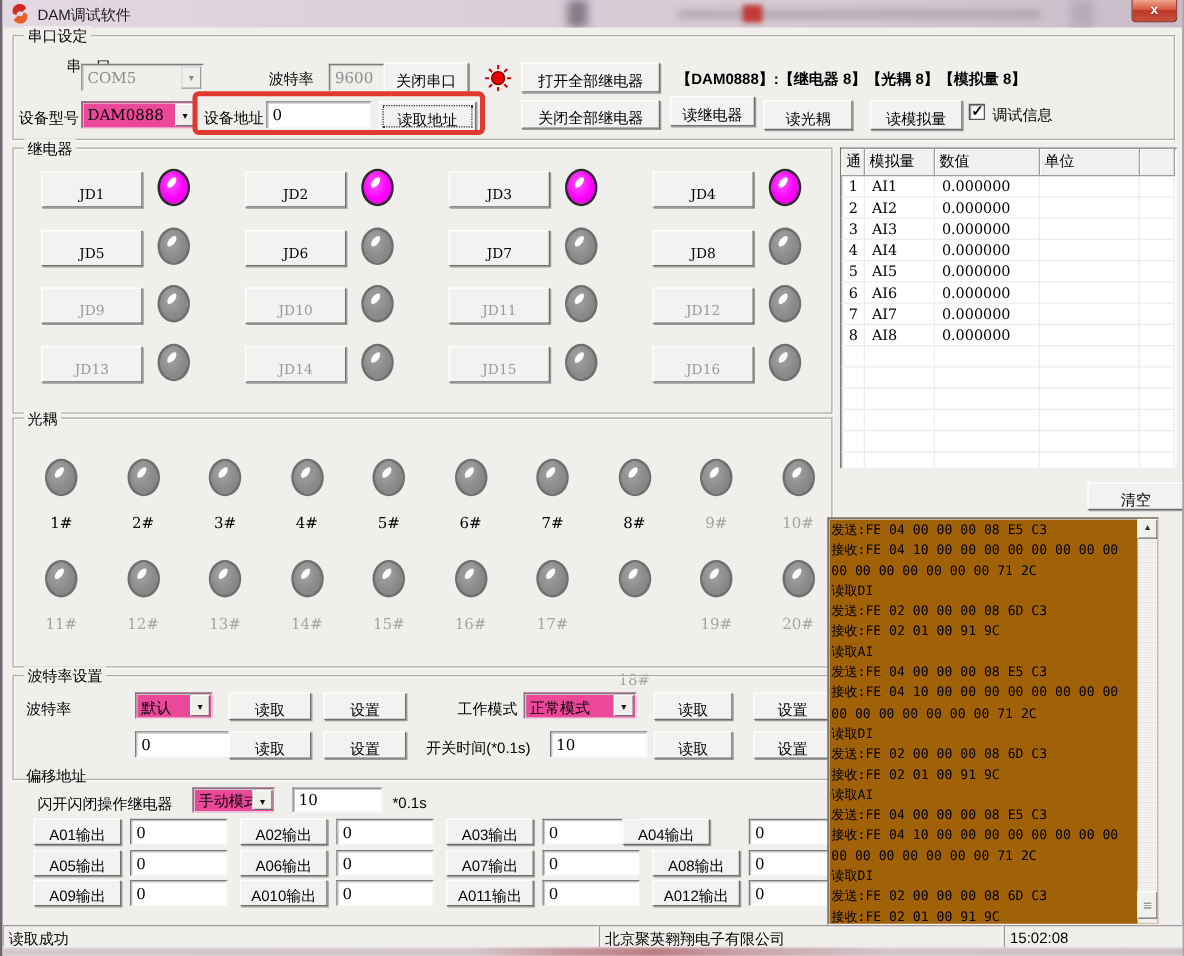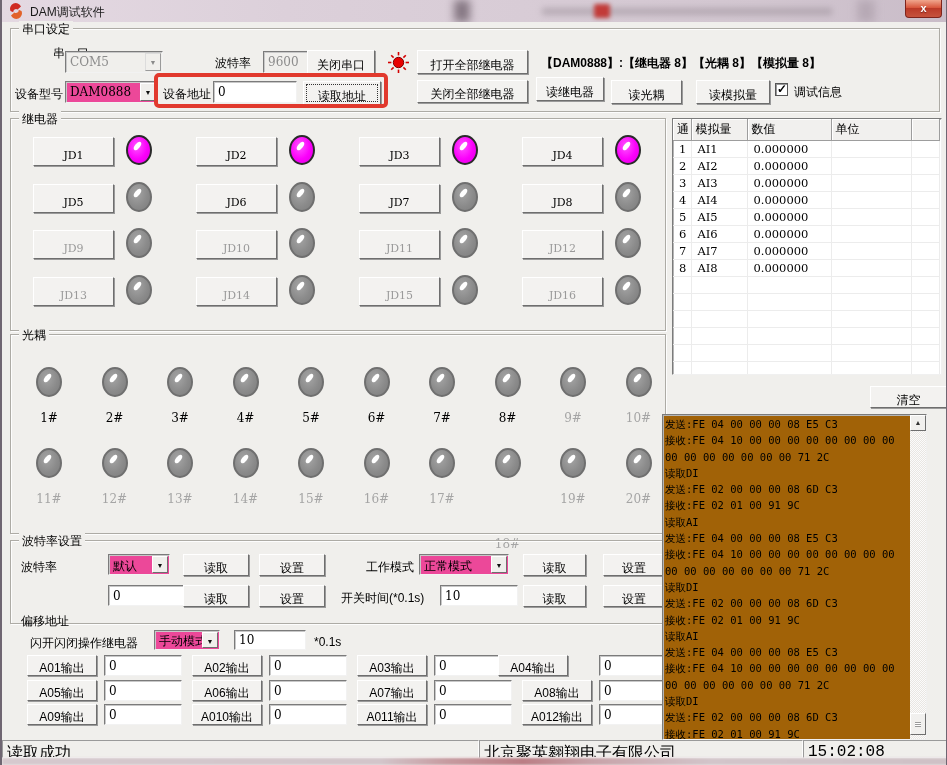--- a/index.html
+++ b/index.html
@@ -102,21 +102,21 @@
     border:1px solid; border-color:#fff #6e6e6e #6e6e6e #fff; cursor:pointer; }
   .vscroll .thumb::after { content:""; position:absolute; left:4px; right:4px; top:8px; height:5px;
     background:repeating-linear-gradient(#9a9a9a 0 1px, #fff 1px 2px); }
 
   
   .annotation { position:absolute; border:4px solid #e1392d; border-radius:5px; pointer-events:none; z-index:50; }
 
   
   .statusbar { position:absolute; left:0; top:740px; width:947px; height:18px; background:#f0efec; }
   .status-panel { position:absolute; top:0; height:18px; border:1px solid; border-color:#9a9a9a #fdfdfd #fdfdfd #9a9a9a;
-    padding:2px 0 0 4px; font-size:16px; white-space:nowrap; overflow:hidden;font-family:Liberation Mono, monospace; }
+    padding:2px 0 0 4px; font-size:12px; white-space:nowrap; overflow:hidden; }
   .bottom-strip { position:absolute; left:0; top:758px; width:947px; height:7px;
     background:linear-gradient(90deg,#d6c9ce 0%, #d3c5ca 40%, #c79ba0 47%, #bb7e85 55%, #c8a2a8 62%, #d3c5ca 75%, #cfc1c6 100%); filter:blur(1px); }
 
   .sun-ind { position:absolute; }
 </style>
 </head>
 <body>
 
 <div class="window">
 

